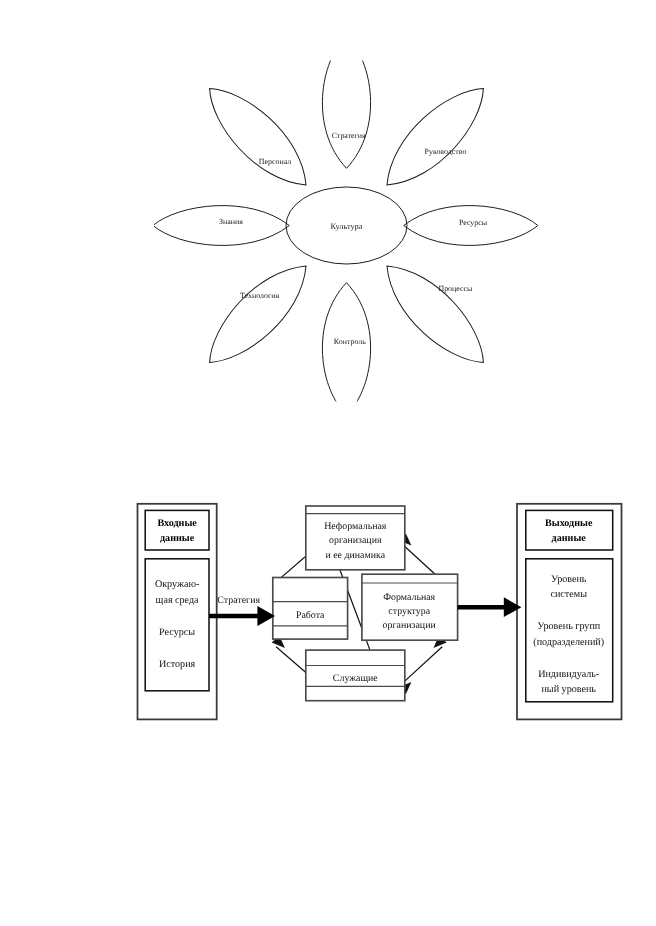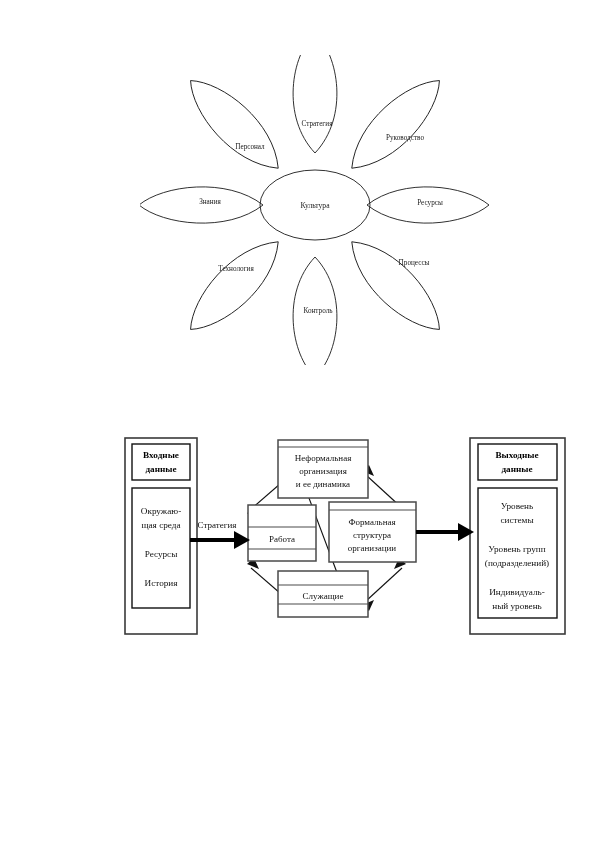--- a/index.html
+++ b/index.html
@@ -53,21 +53,21 @@
     font-size: 7.6px;
     fill: #1a1a1a;
     text-anchor: middle;
     dominant-baseline: middle;
   }
 
   
   .flow-wrap {
     position: absolute;
     left: 110px;
-    top: 428px;
+    top: 448px;
     width: 470px;
     height: 220px;
   }
   .flow-svg { display:block; width: 470px; height: 220px; }
 
   .io-outer {
     fill: none;
     stroke: #3a3a3a;
     stroke-width: 1.6;
   }

